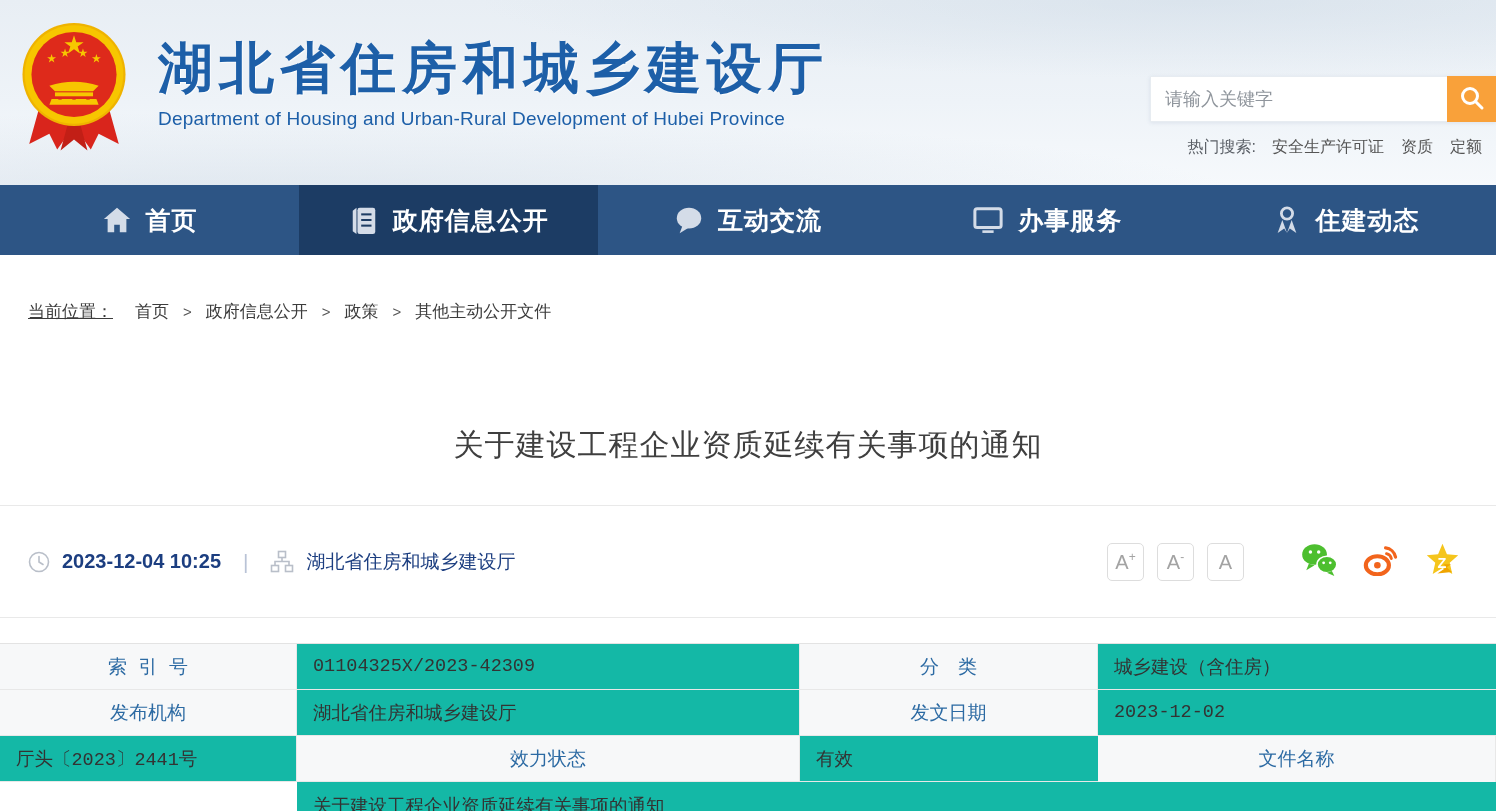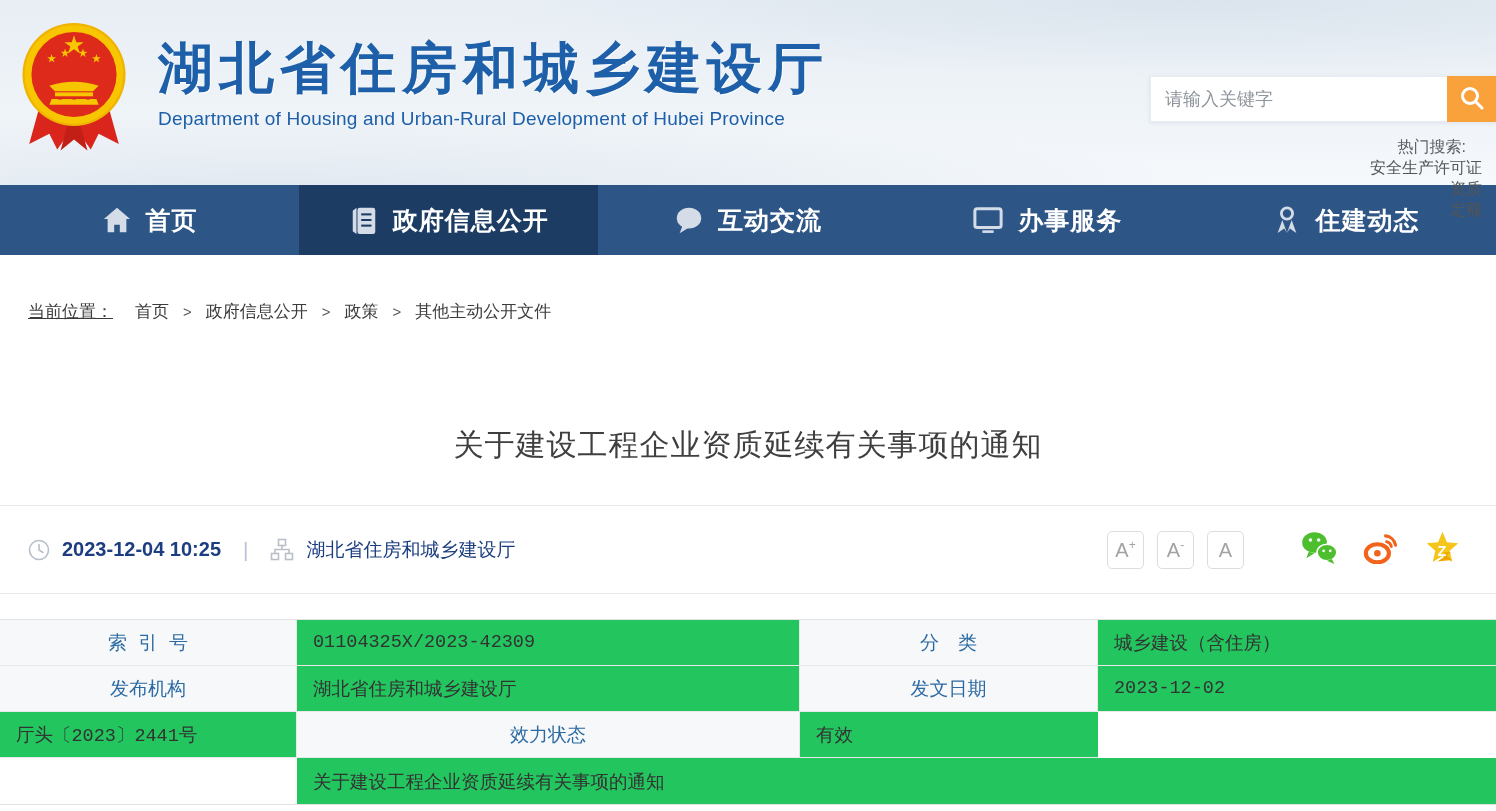--- a/index.html
+++ b/index.html
@@ -24,21 +24,21 @@
   .site-subtitle { font-size:19px; color:#1d5fa8; margin-top:9px; letter-spacing:.2px; }
 
   .search-area { position:absolute; right:0; top:76px; width:346px; }
   .search-box { display:flex; width:346px; height:46px; box-shadow:0 1px 4px rgba(70,100,140,.12); }
   .search-input { flex:1; border:1px solid #e7ecf1; border-right:none; padding:0 14px; font-size:18px;
                   color:#333; outline:none; background:#fff; font-family:inherit; }
   .search-input::placeholder { color:#8f959c; }
   .search-btn { width:49px; background:#f9a13a; border:none; cursor:pointer;
                 display:flex; align-items:center; justify-content:center; }
   .hot-search { margin-top:15px; font-size:16px; color:#555; display:flex; align-items:flex-end;
-                justify-content:flex-end; padding-right:14px; white-space:nowrap;flex-direction:column; }
+                justify-content:flex-end; padding-right:14px; white-space:nowrap; }
   .hot-search .hs-label { margin-right:16px; color:#5a5f66; }
   .hot-search a { color:#555; text-decoration:none; margin-left:17px; cursor:pointer; }
   .hot-search a:first-of-type { margin-left:0; }
 
   
   .nav { display:flex; height:70px; background:#2d5585; }
   .nav-item { flex:1; display:flex; align-items:center; justify-content:center; gap:14px;
               color:#fff; font-size:25px; font-weight:bold; cursor:pointer; letter-spacing:1px; }
   .nav-item.active { background:#1c3c64; }
   .nav-item svg { display:block; }
@@ -46,42 +46,42 @@
   
   .breadcrumb { margin:45px 0 0 28px; font-size:17px; color:#3c3c3c; display:flex; align-items:center; }
   .breadcrumb .bc-label { margin-right:22px;text-decoration:underline; }
   .breadcrumb a { color:#3c3c3c; text-decoration:none; cursor:pointer; }
   .breadcrumb .bc-sep { margin:0 14px; color:#555; font-size:15px; }
 
   
   .article-title { margin-top:102px; text-align:center; font-size:30px; color:#3f3f3f;
                    font-weight:500; letter-spacing:1px; }
 
-  .meta-bar { margin-top:39px; height:89px; border-top:1px solid #e9e9e9; border-bottom:1px solid #e9e9e9;
+  .meta-bar { margin-top:39px; height:113px; border-top:1px solid #e9e9e9; border-bottom:1px solid #e9e9e9;
               display:flex; align-items:center; justify-content:space-between; padding:0 36px 0 28px; }
   .meta-left { display:flex; align-items:center; }
   .meta-left svg { display:block; }
   .meta-time { font-size:20px; font-weight:bold; color:#1c3e80; margin-left:12px; }
   .meta-sep { color:#b9c3d6; font-size:21px; margin:0 22px; font-weight:300; }
   .meta-source { font-size:19px; color:#1c3e80; margin-left:12px; font-weight:500; }
   .meta-right { display:flex; align-items:center; }
   .font-btn { width:37px; height:38px; border:1px solid #ddd; border-radius:5px; background:#fff;
               color:#a3a3a3; font-size:20px; cursor:pointer; margin-left:13px; font-family:inherit; line-height:1; }
   .font-btn sup { font-size:12px; }
   .share-group { display:flex; align-items:center; margin-left:32px; }
   .share-icon { margin-left:25px; cursor:pointer; display:block; }
 
   
   .info-table { margin-top:25px; display:grid; grid-template-columns:297px 503px 298px 398px;
                 border-top:1px solid #e3e3e3; border-bottom:1px solid #e3e3e3;font-family:Liberation Mono, monospace; }
   .cell { height:46px; display:flex; align-items:center; border-bottom:1px solid #e8e8e8; }
   .cell.last { border-bottom:none; }
   .label-cell { background:#f7f8f9; color:#2c6aa3; font-size:19px; justify-content:center;
                 border-right:1px solid #e8e8e8; white-space:pre; }
-  .value-cell { color:#333; font-size:18.5px; padding-left:16px; background:#22c55e; }
+  .value-cell { color:#333; font-size:18.5px; padding-left:16px; background:#14b8a6; }
   .value-cell.vborder { border-right:1px solid #e8e8e8; }
   .span-cell { grid-column:2 / 5; }
 </style>
 </head>
 <body>
 
 <div class="header">
   <div class="logo">
     <svg viewBox="0 0 100 126" width="112" height="142">
       <defs>
@@ -268,14 +268,15 @@
 
   <div class="cell label-cell">发布机构</div>
   <div class="cell value-cell vborder">湖北省住房和城乡建设厅</div>
   <div class="cell label-cell">发文日期</div>
   <div class="cell value-cell">2023-12-02</div>
 
   <div class="cell value-cell vborder">厅头〔2023〕2441号</div>
   <div class="cell label-cell">效力状态</div>
   <div class="cell value-cell">有效</div>
 
+  <div class="cell label-cell last">文件名称</div>
   <div class="cell value-cell span-cell last">关于建设工程企业资质延续有关事项的通知</div>
 </div>
 
 </body></html>

